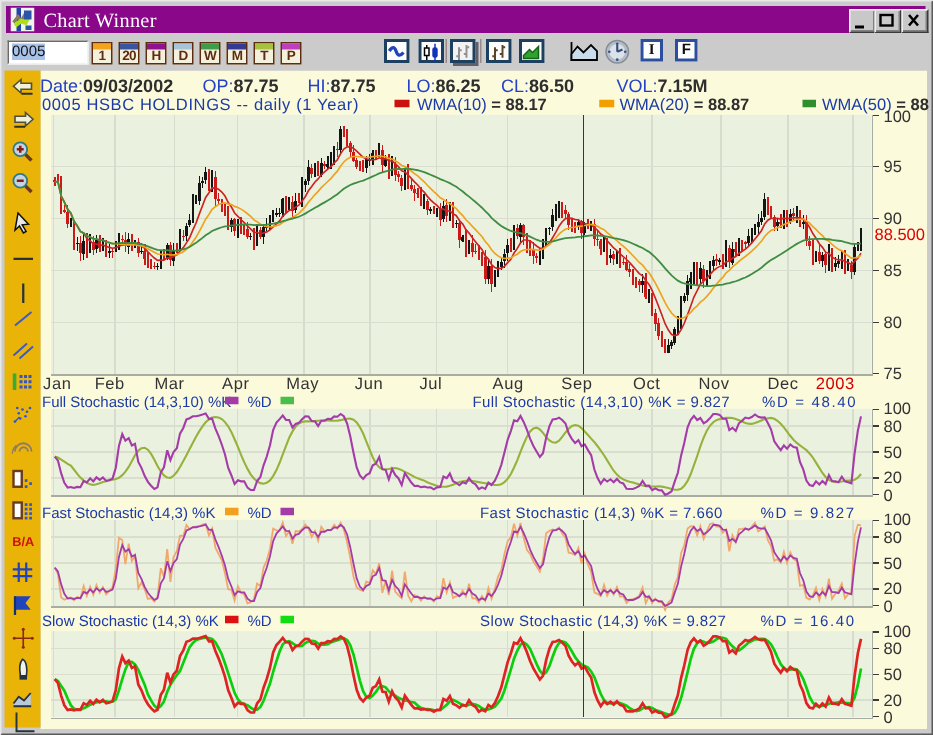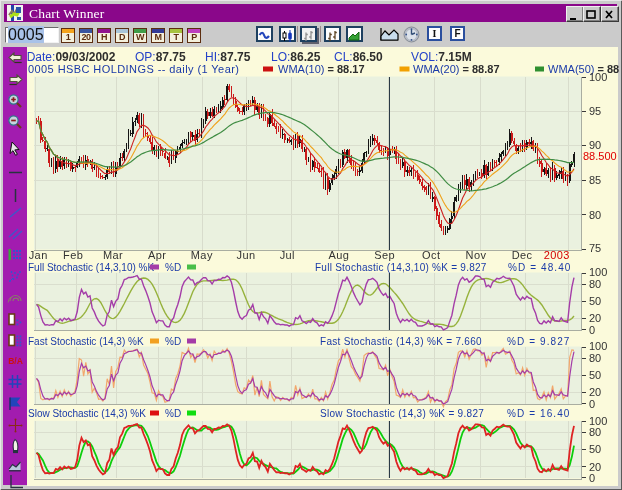--- a/index.html
+++ b/index.html
@@ -15,31 +15,31 @@
       font-family:"Liberation Serif",serif;font-size:13.5px;letter-spacing:0.2px;}
   .wbtn{position:absolute;top:2px;width:16px;height:14px;background:#C8C8C8;
         border-top:1px solid #EFEFEF;border-left:1px solid #EFEFEF;
         border-right:1px solid #3A3A3A;border-bottom:1px solid #3A3A3A;
         box-shadow:inset -1px -1px 0 #808080;}
   
   #toolbar{left:3px;top:22px;width:616px;height:25px;background:#CBCBCB;}
   #stockinput{position:absolute;left:2px;top:5px;width:50px;height:14px;background:#fff;
      border-top:1px solid #6A6A6A;border-left:1px solid #6A6A6A;
      border-bottom:1px solid #F2F2F2;border-right:1px solid #F2F2F2;
-     font-size:16px;line-height:14px;padding-left:2px;}
+     font-size:10px;line-height:14px;padding-left:2px;}
   #stockinput span{background:#A9C2E8;color:#111;}
   .calbtn{position:absolute;top:6px;width:12px;height:13px;border:1px solid #5C2D10;
      background:#F4F0DC;text-align:center;}
   .calbtn .bar{position:absolute;left:0;top:0;width:12px;height:4px;}
   .calbtn .ch{position:absolute;left:0;top:3px;width:12px;text-align:center;
      font-size:9px;font-weight:bold;color:#5C2D10;letter-spacing:-0.5px;}
   .cbtn{position:absolute;top:4px;width:13px;height:12px;background:#FDFDFD;
      border:2px solid #1E4060;}
   
-  #ltools{left:3px;top:47px;width:24px;height:438px;background:#a21caf;}
+  #ltools{left:3px;top:47px;width:24px;height:438px;background:#eab308;}
   
   #chart{left:0;top:0;}
 </style>
 </head>
 <body>
 <div id="frame" class="abs"></div>
 
 <svg id="chart" class="abs" width="622" height="490" viewBox="0 0 622 490" font-family="Liberation Sans, sans-serif">
 
   <rect x="27" y="47" width="591" height="439" fill="#FBFADB"></rect>

